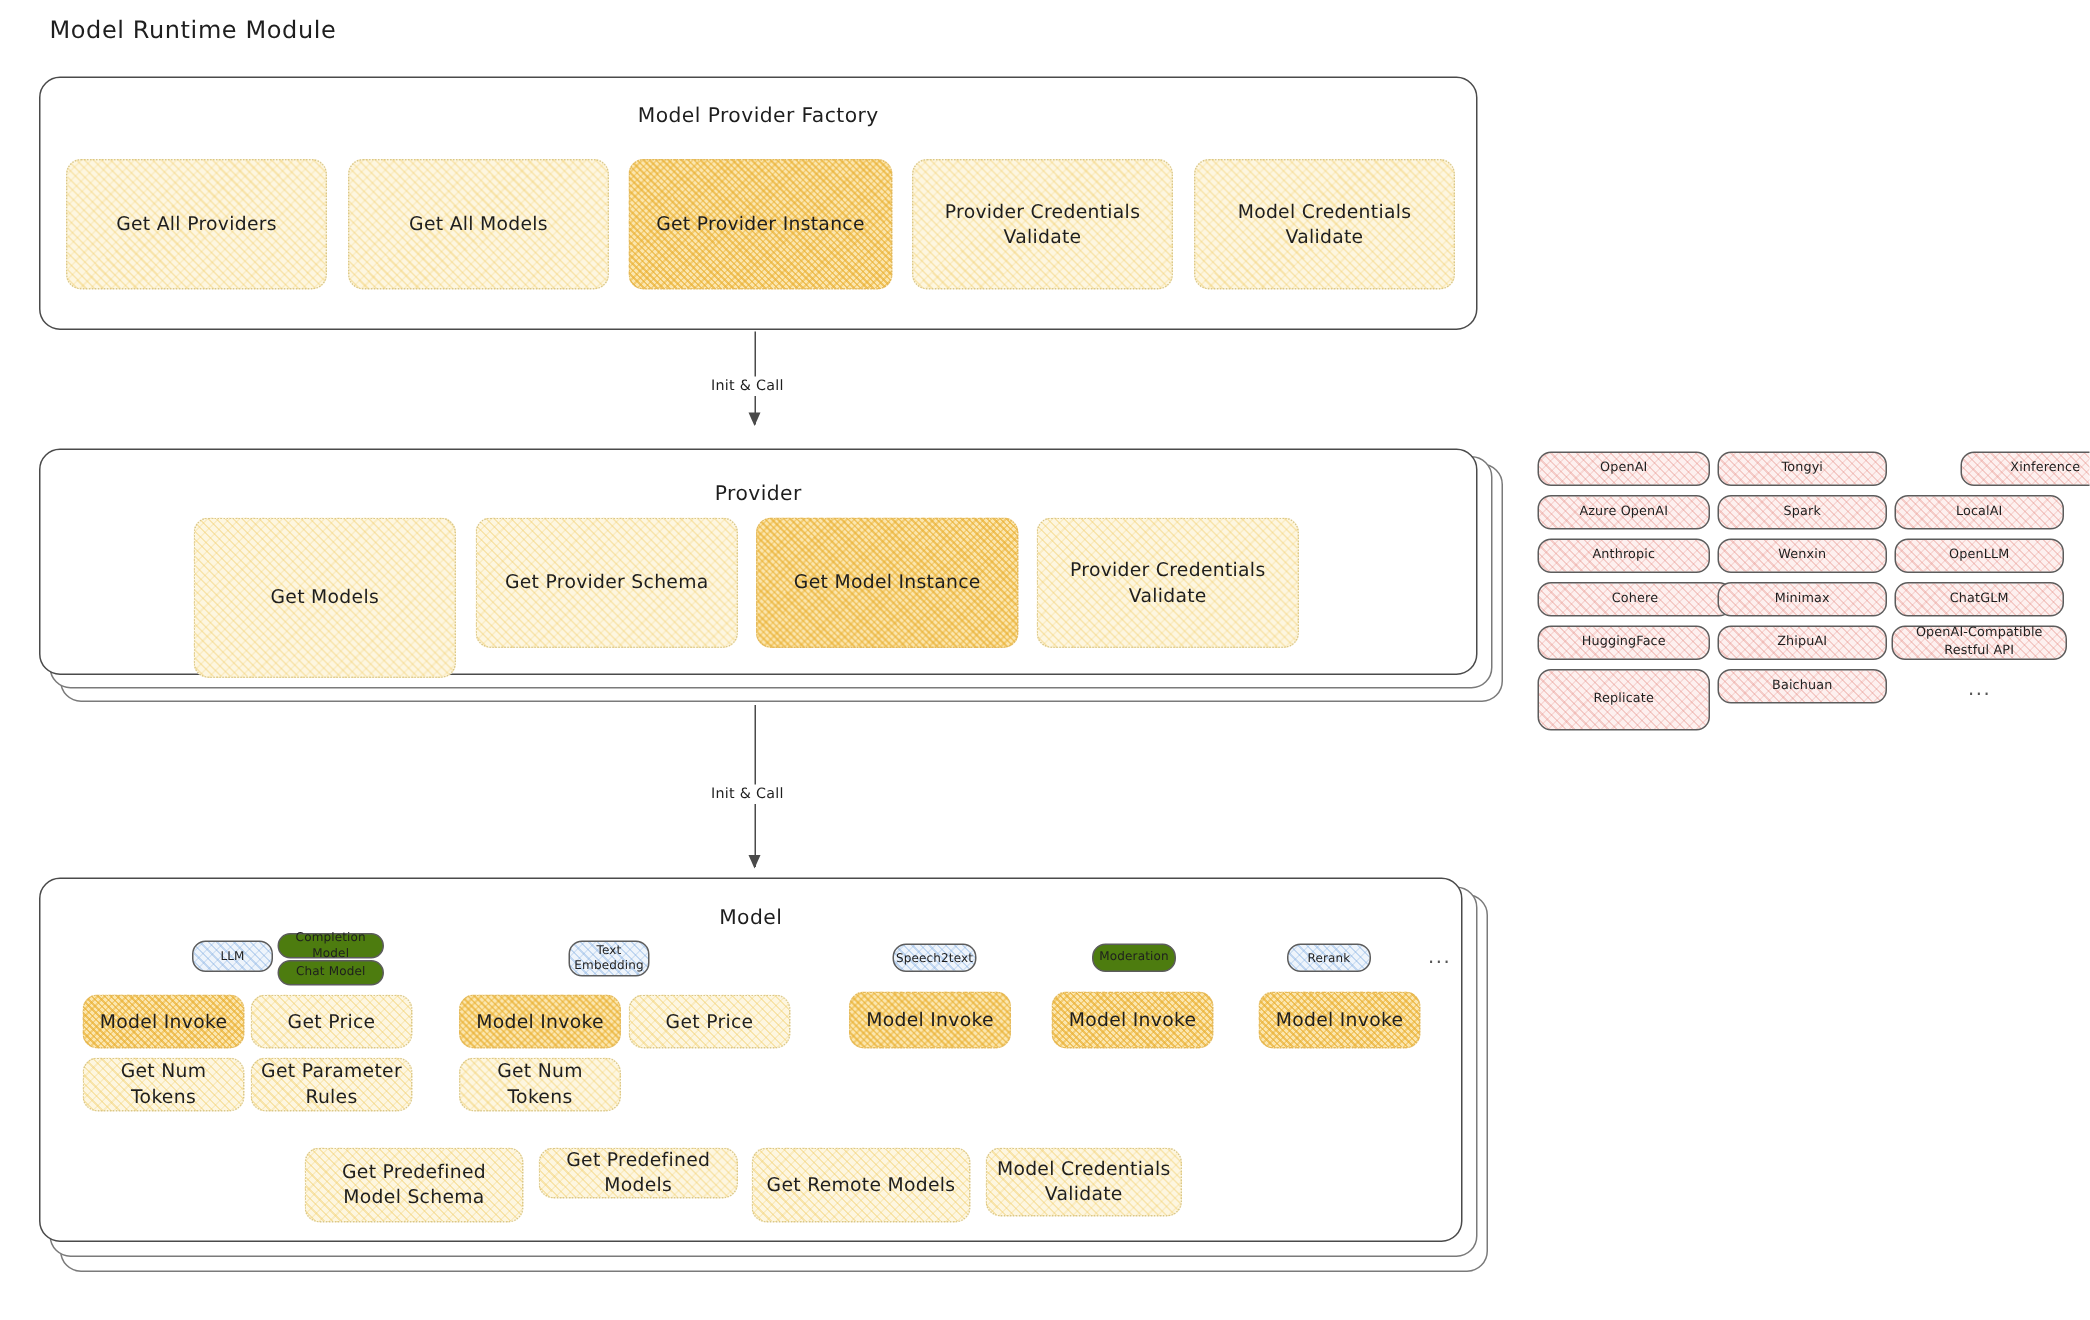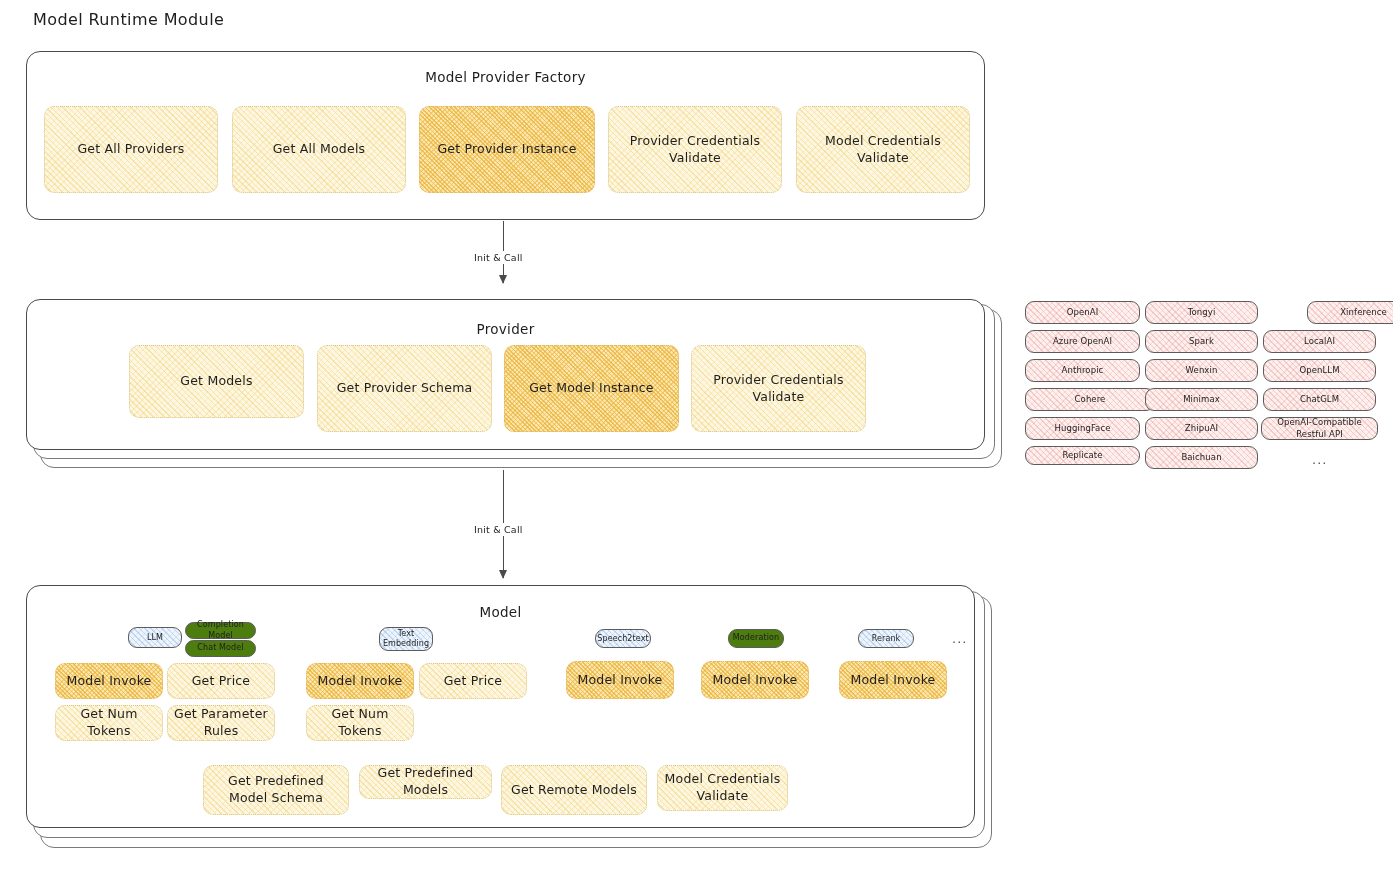--- a/index.html
+++ b/index.html
@@ -168,31 +168,31 @@
 
   <div class="arrow-line" style="left:503px; top:221px; height:62px;"></div>
   <div class="arrow-head" style="left:498.5px; top:275px;"></div>
   <div class="arrow-label" style="left:470px; top:251px;">Init &amp; Call</div>
 
   <div class="panel-shadow" style="left:40px; top:309px; width:962px; height:159px;"></div>
   <div class="panel-shadow" style="left:33px; top:304px; width:962px; height:155px;"></div>
   <div class="panel" style="left:26px; top:299px; width:959px; height:151px;"></div>
   <div class="panel-title" style="left:26px; top:321px; width:959px;">Provider</div>
 
-  <div class="hbox yellow" style="left:129px; top:345px; width:175px; height:73px;">Get Models</div>
+  <div class="hbox yellow" style="left:129px; top:345px; width:175px; height:107px;">Get Models</div>
   <div class="hbox yellow" style="left:317px; top:345px; width:175px; height:87px;">Get Provider Schema</div>
   <div class="hbox orange" style="left:504px; top:345px; width:175px; height:87px;">Get Model Instance</div>
   <div class="hbox yellow" style="left:691px; top:345px; width:175px; height:87px;">Provider Credentials Validate</div>
 
   <div class="hbox pink" style="left:1025px; top:301px; width:115px; height:23px;">OpenAI</div>
   <div class="hbox pink" style="left:1025px; top:330px; width:115px; height:23px;">Azure OpenAI</div>
   <div class="hbox pink" style="left:1025px; top:359px; width:115px; height:23px;">Anthropic</div>
   <div class="hbox pink" style="left:1025px; top:388px; width:130px; height:23px;">Cohere</div>
   <div class="hbox pink" style="left:1025px; top:417px; width:115px; height:23px;">HuggingFace</div>
-  <div class="hbox pink" style="left:1025px; top:446px; width:115px; height:19px;">Replicate</div>
+  <div class="hbox pink" style="left:1025px; top:446px; width:115px; height:41px;">Replicate</div>
 
   <div class="hbox pink" style="left:1145px; top:301px; width:113px; height:23px;">Tongyi</div>
   <div class="hbox pink" style="left:1145px; top:330px; width:113px; height:23px;">Spark</div>
   <div class="hbox pink" style="left:1145px; top:359px; width:113px; height:23px;">Wenxin</div>
   <div class="hbox pink" style="left:1145px; top:388px; width:113px; height:23px;">Minimax</div>
   <div class="hbox pink" style="left:1145px; top:417px; width:113px; height:23px;">ZhipuAI</div>
   <div class="hbox pink" style="left:1145px; top:446px; width:113px; height:23px;">Baichuan</div>
 
   <div class="hbox pink" style="left:1263px; top:301px; width:113px; height:23px;margin-left:44px;">Xinference</div>
   <div class="hbox pink" style="left:1263px; top:330px; width:113px; height:23px;">LocalAI</div>

